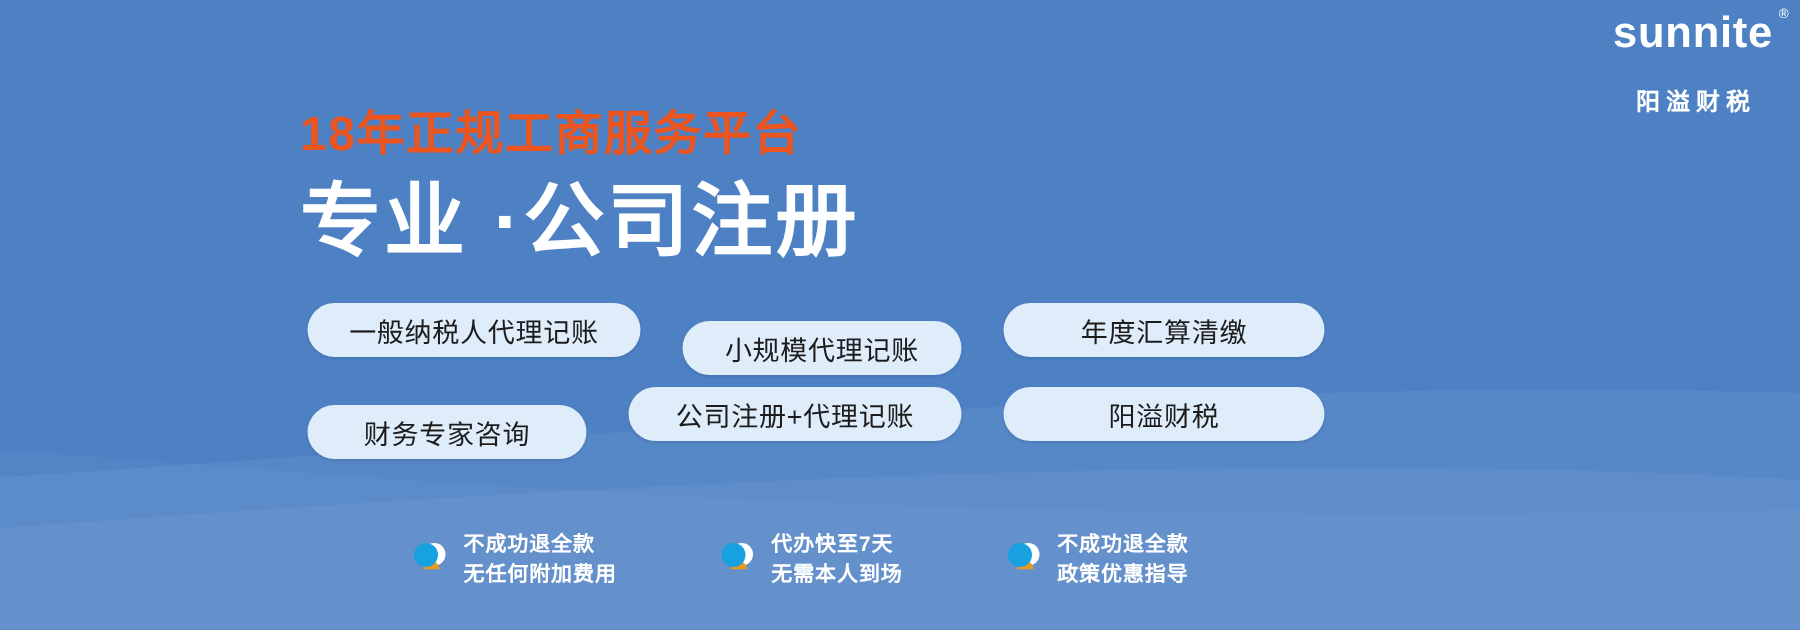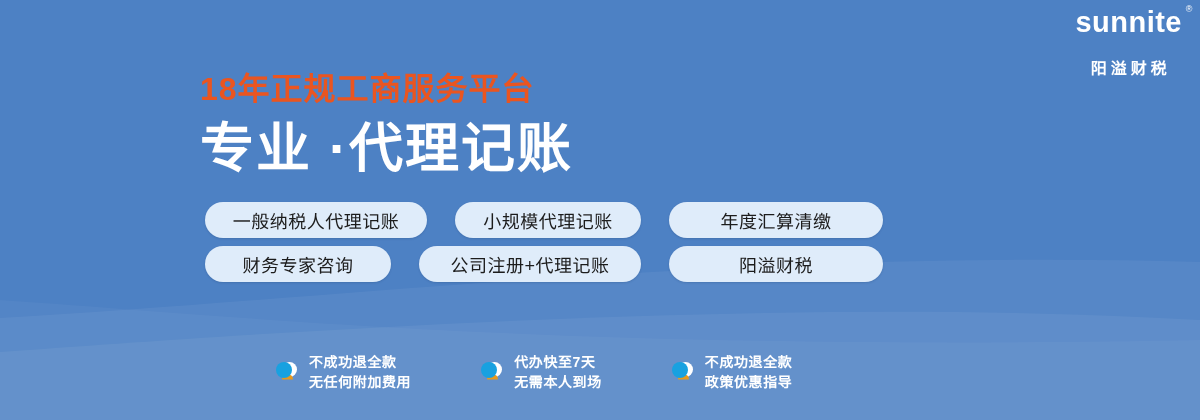--- a/index.html
+++ b/index.html
@@ -107,21 +107,21 @@
     display: flex;
     align-items: center;
     justify-content: center;
     font-size: 18px;
     font-weight: 400;
     letter-spacing: 0.5px;
     white-space: nowrap;
     box-shadow: 0 1px 2px rgba(20,50,90,0.18);
   }
   .pill.w1 { width: 222px; }
-  .pill.w2 { width: 186px; }
+  .pill.w2 { width: 186px; margin-top: 12px; }
   .pill.w3 { width: 214px; }
 
   
   .features {
     position: absolute;
     left: 272px;
     top: 352px;
     display: flex;
     gap: 66px;
   }
@@ -163,21 +163,21 @@
   <div class="logo">
     <div class="logo-word">
       <span>sunnite</span>
       <span class="logo-reg">®</span>
     </div>
     <div class="logo-cn">阳溢财税</div>
   </div>
 
   <div class="headline-block">
     <p class="eyebrow">18年正规工商服务平台</p>
-    <h1 class="headline">专业 ·代理记账</h1>
+    <h1 class="headline">专业 ·公司注册</h1>
   </div>
 
   <div class="pill-grid">
     <div class="pill-row">
       <div class="pill w1">一般纳税人代理记账</div>
       <div class="pill w2">小规模代理记账</div>
       <div class="pill w3">年度汇算清缴</div>
     </div>
     <div class="pill-row">
       <div class="pill w2">财务专家咨询</div>

